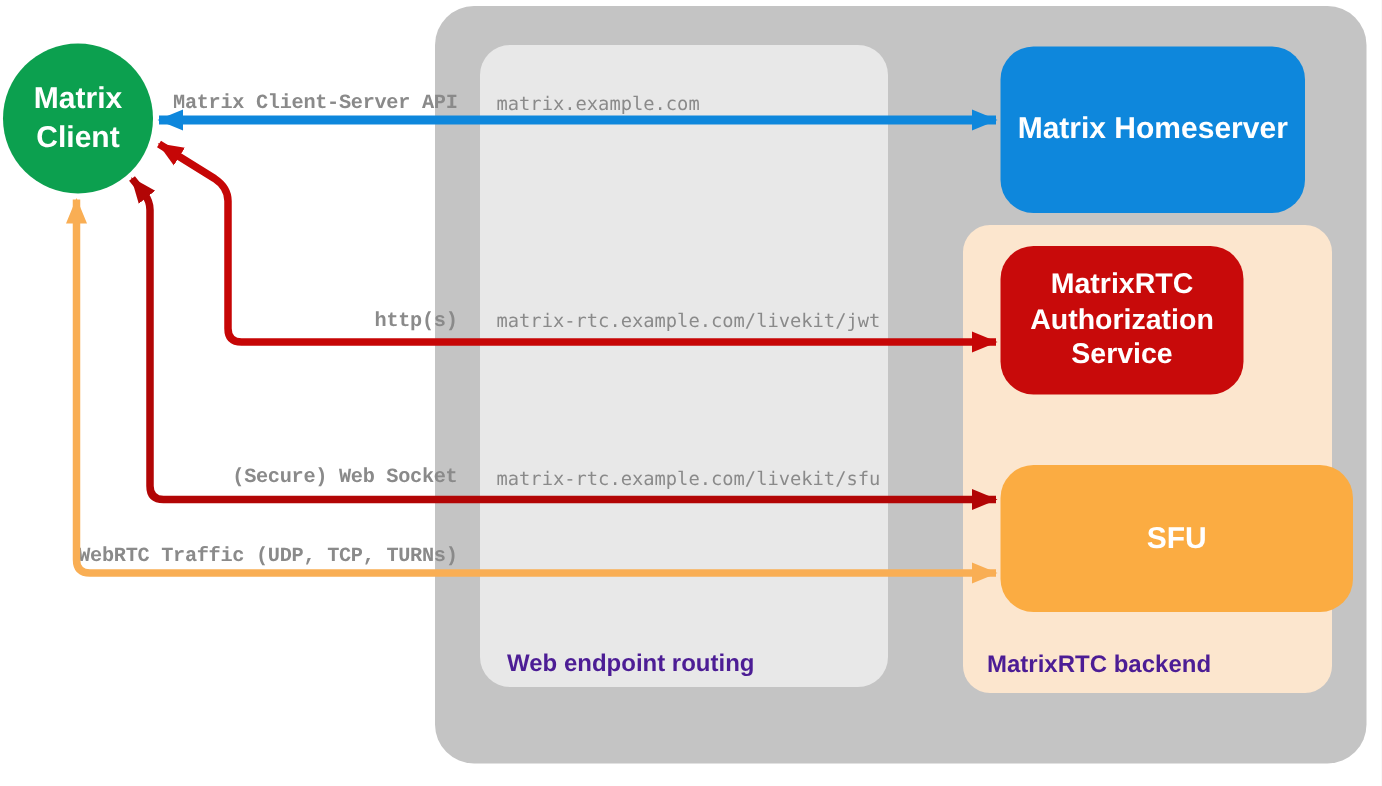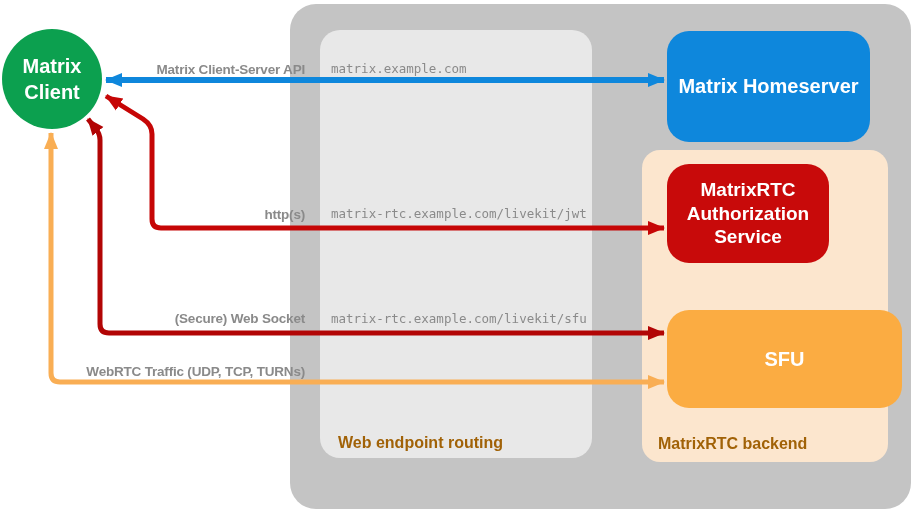--- a/index.html
+++ b/index.html
@@ -6,21 +6,21 @@
   #stage{
     position:relative;width:921px;height:524px;overflow:hidden;
     font-family:"Liberation Sans",sans-serif;background:#ffffff;padding-left:32px;
   }
   .abs{position:absolute;text-align:center;}
   
   .site-box{left:290px;top:4px;width:621px;height:505px;border-radius:26px;background:#C4C4C4;}
   .routing-box{left:320px;top:30px;width:272px;height:428px;border-radius:20px;background:#E8E8E8;}
   .backend-box{left:642px;top:150px;width:246px;height:312px;border-radius:18px;background:#FCE6CE;}
   .container-label{
-    font-weight:bold;font-size:16px;color:#a16207;white-space:nowrap;
+    font-weight:bold;font-size:16px;color:#4c1d95;white-space:nowrap;
   }
   .routing-label{left:338px;top:434px;}
   .backend-label{left:658px;top:435px;}
   .site-label{
     right:16px;top:480px;font-weight:bold;font-size:19px;color:#FFFFFF;white-space:nowrap;
   }
   
   .node{
     display:flex;align-items:center;justify-content:center;text-align:center;
     color:#fff;font-weight:bold;border-radius:22px;
@@ -35,21 +35,21 @@
   .route{
     font-family:"DejaVu Sans Mono",monospace;font-size:12.5px;color:#8A8A8A;
     left:331px;white-space:nowrap;
   }
   .route-0{top:61px;}
   .route-1{top:206px;}
   .route-2{top:311px;}
   
   .conn-label{
     right:648px;text-align:right;color:#8A8A8A;font-weight:bold;font-size:13.5px;
-    letter-spacing:-0.2px;white-space:nowrap;
+    letter-spacing:-0.2px;white-space:nowrap;font-family:Liberation Mono, monospace;
   }
   .conn-label-0{top:62px;}
   .conn-label-1{top:207px;}
   .conn-label-2{top:311px;}
   .conn-label-3{top:364px;}
   
   #arrows{position:absolute;left:0;top:0;pointer-events:none;z-index:10;}
 </style>
 </head>
 <body>

